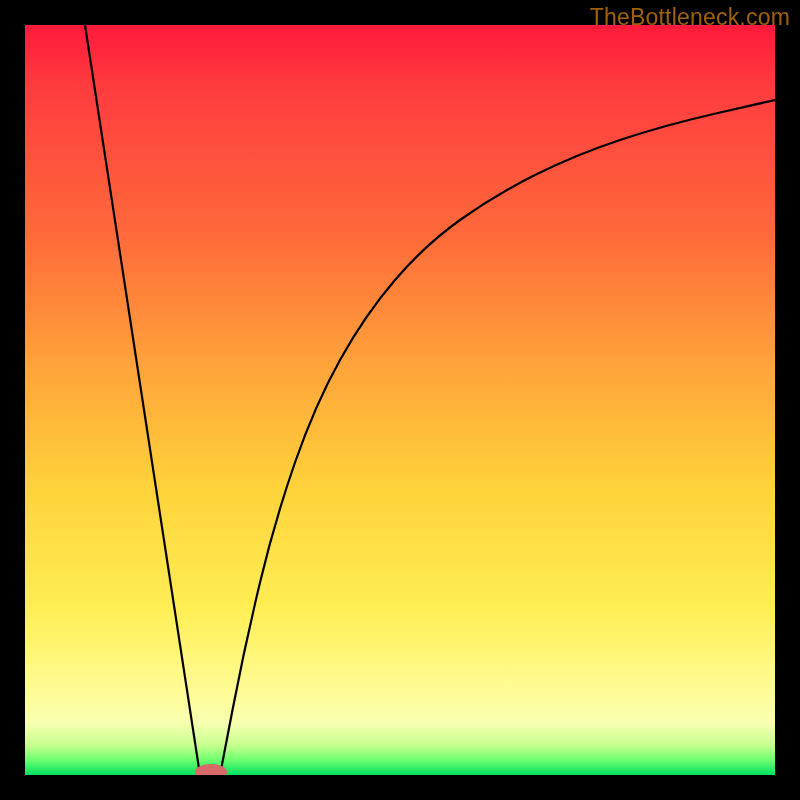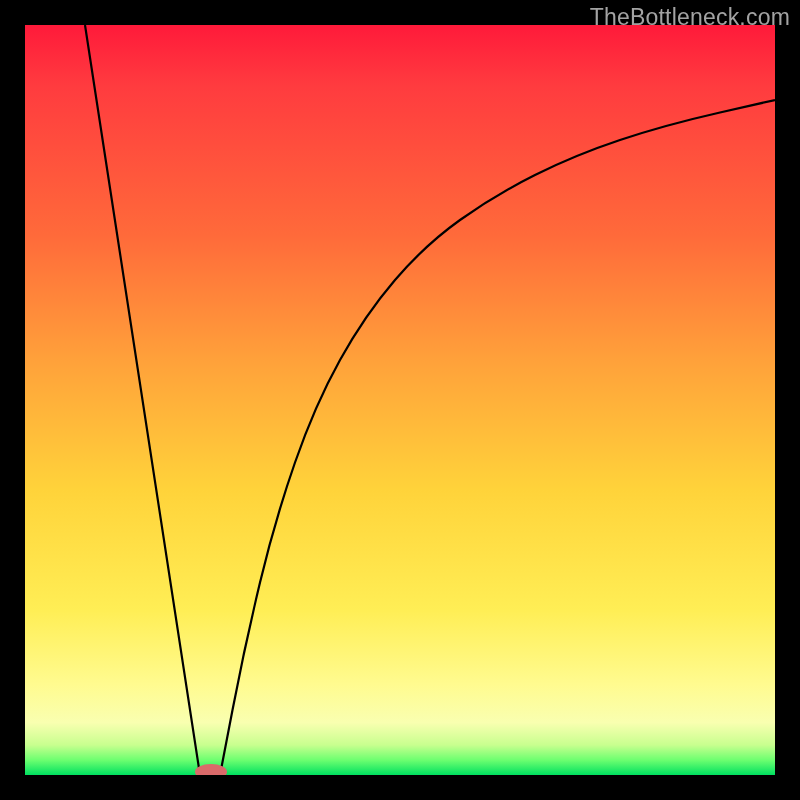--- a/index.html
+++ b/index.html
@@ -48,21 +48,21 @@
     inset: 0;
     pointer-events: none;
   }
   .marker {
     fill: #d96a6a;
   }
   .watermark {
     position: absolute;
     top: 4px;
     right: 10px;
-    color: #a3a3a3;
+    color: #a16207;
     font-size: 23px;
     font-weight: 400;
     letter-spacing: 0.2px;
   }
 </style>
 </head>
 <body>
 
 <div class="frame">
   <div class="plot">

